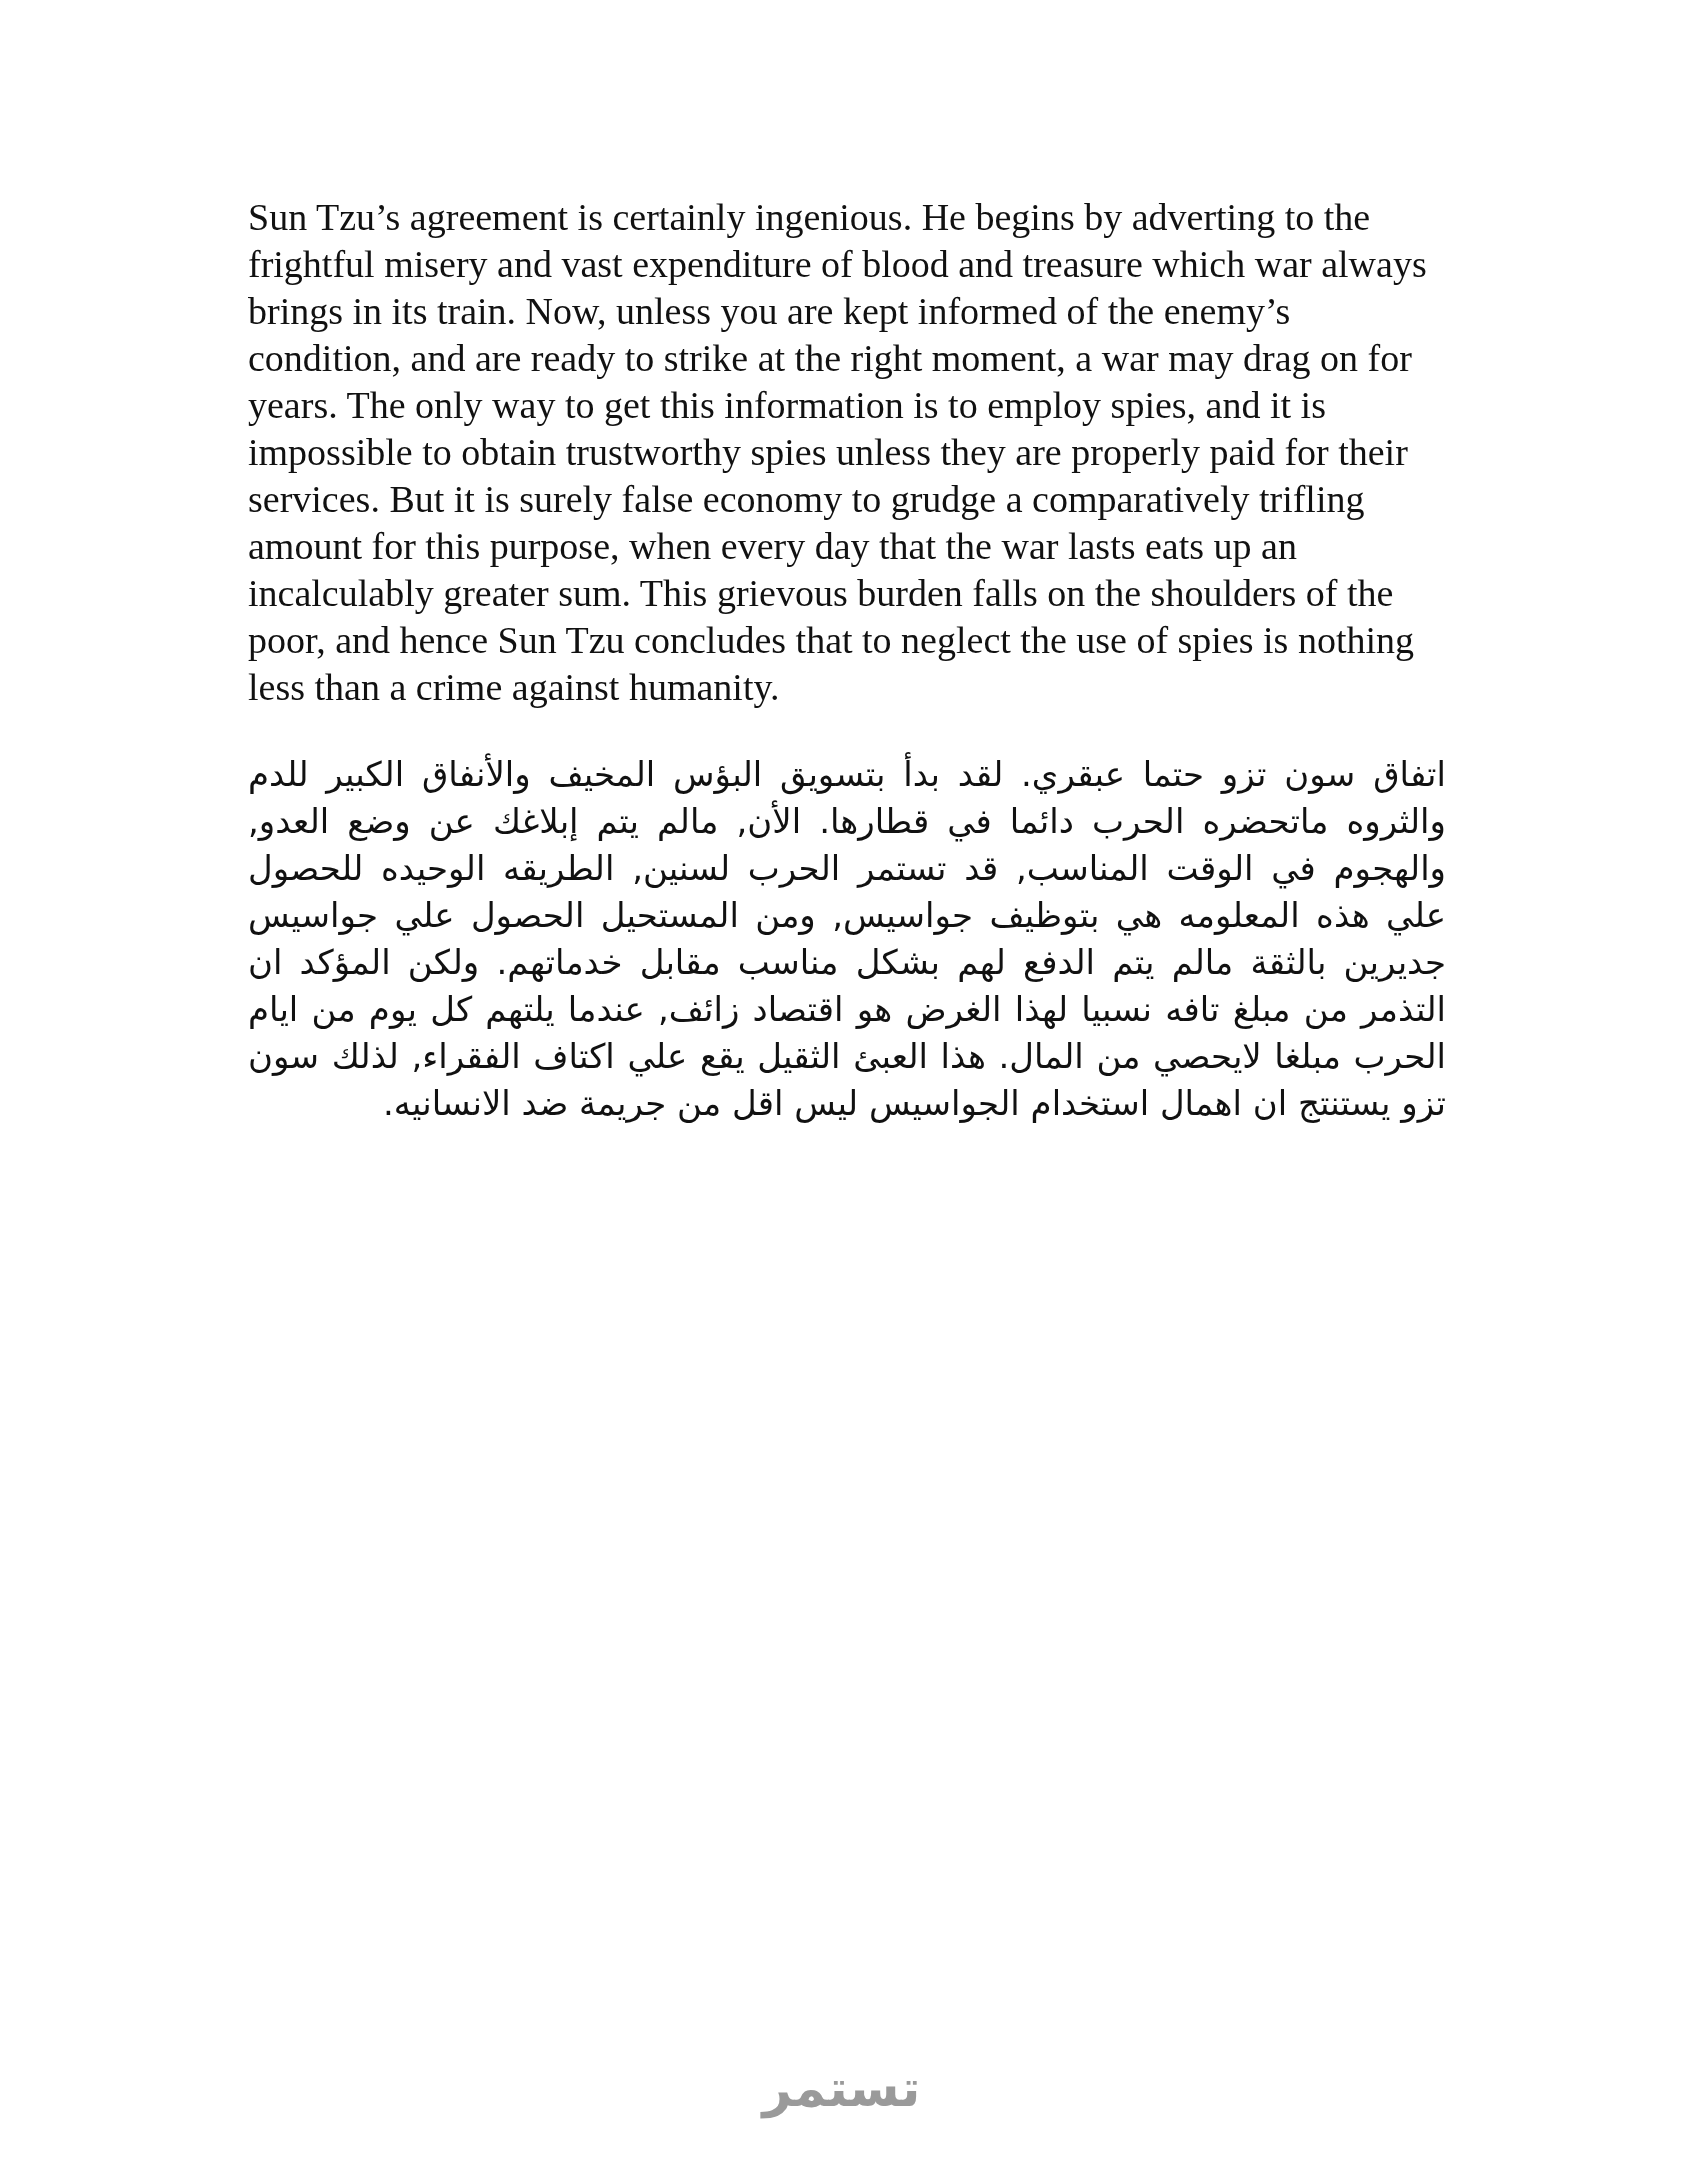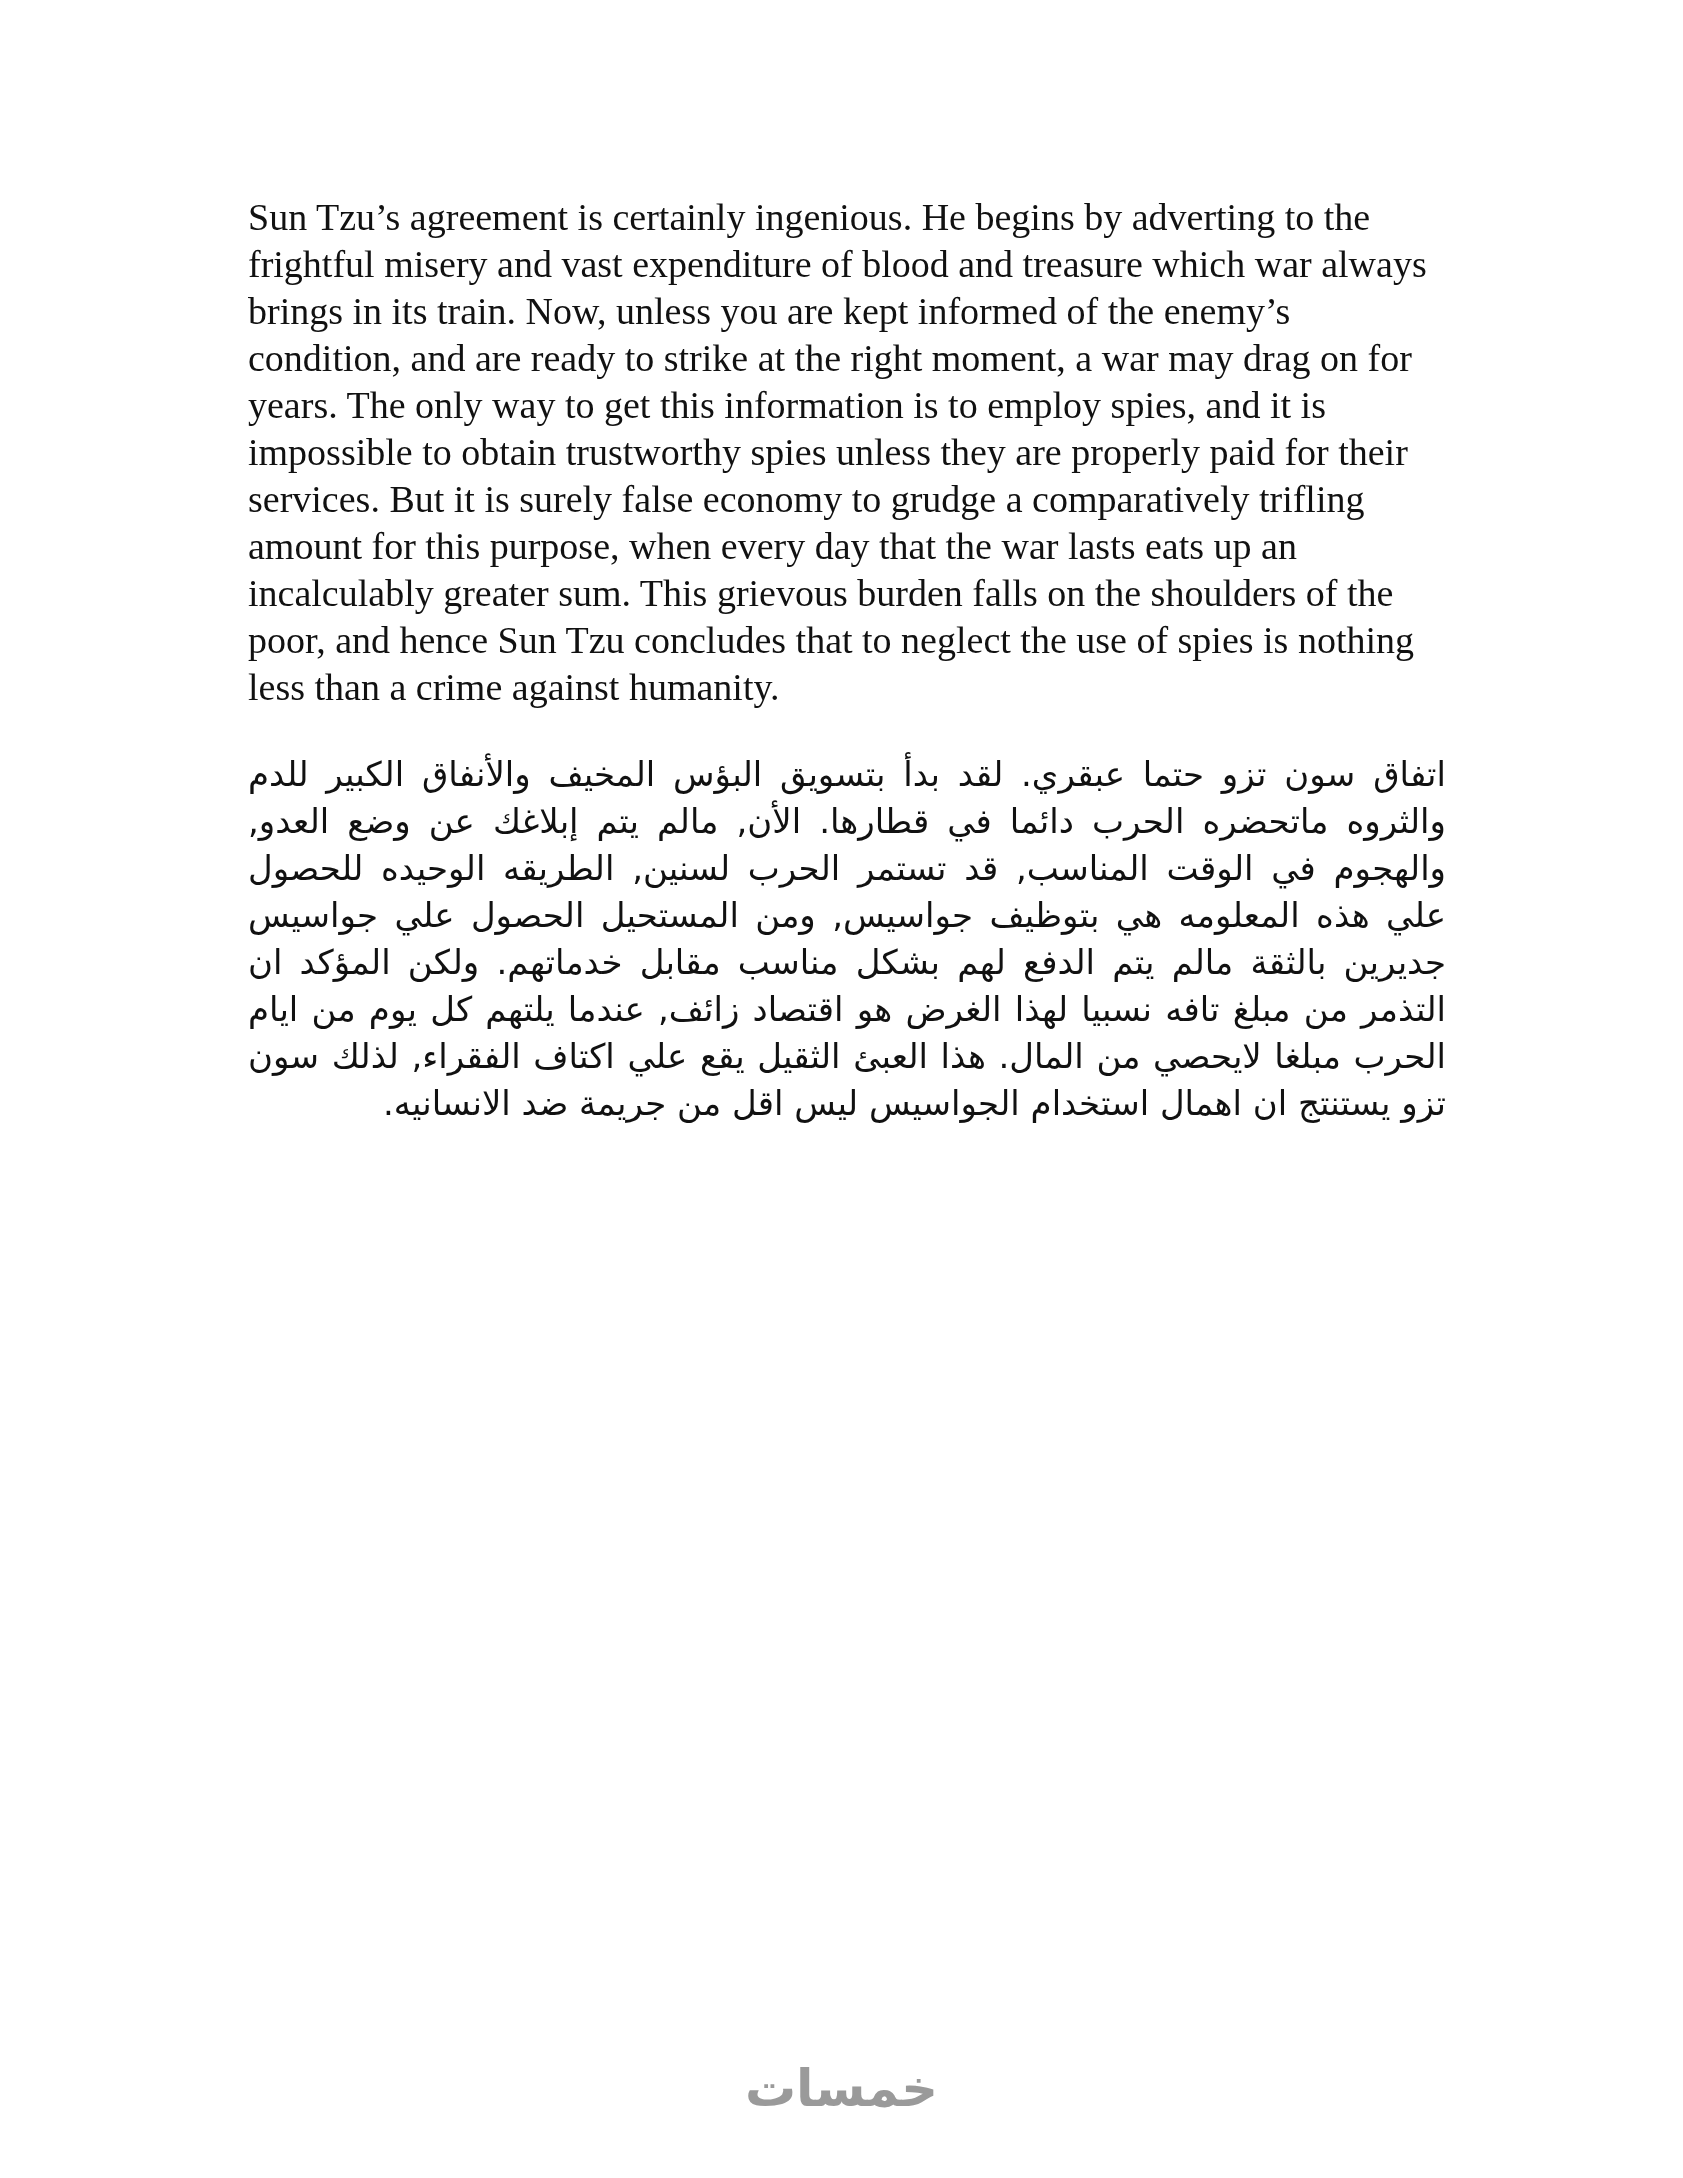--- a/index.html
+++ b/index.html
@@ -53,15 +53,15 @@
   }
 </style>
 </head>
 <body>
 
 <div class="page">
   <div class="content">
     <p class="para-en">Sun Tzu’s agreement is certainly ingenious. He begins by adverting to the frightful misery and vast expenditure of blood and treasure which war always brings in its train. Now, unless you are kept informed of the enemy’s condition, and are ready to strike at the right moment, a war may drag on for years. The only way to get this information is to employ spies, and it is impossible to obtain trustworthy spies unless they are properly paid for their services. But it is surely false economy to grudge a comparatively trifling amount for this purpose, when every day that the war lasts eats up an incalculably greater sum. This grievous burden falls on the shoulders of the poor, and hence Sun Tzu concludes that to neglect the use of spies is nothing less than a crime against humanity.</p>
     <p class="para-ar">اتفاق سون تزو حتما عبقري. لقد بدأ بتسويق البؤس المخيف والأنفاق الكبير للدم والثروه ماتحضره الحرب دائما في قطارها. الأن, مالم يتم إبلاغك عن وضع العدو, والهجوم في الوقت المناسب, قد تستمر الحرب لسنين, الطريقه الوحيده للحصول علي هذه المعلومه هي بتوظيف جواسيس, ومن المستحيل الحصول علي جواسيس جديرين بالثقة مالم يتم الدفع لهم بشكل مناسب مقابل خدماتهم. ولكن المؤكد ان التذمر من مبلغ تافه نسبيا لهذا الغرض هو اقتصاد زائف, عندما يلتهم كل يوم من ايام الحرب مبلغا لايحصي من المال. هذا العبئ الثقيل يقع علي اكتاف الفقراء, لذلك سون تزو يستنتج ان اهمال استخدام الجواسيس ليس اقل من جريمة ضد الانسانيه.</p>
   </div>
-  <div class="watermark">خمسات</div>
+  <div class="watermark">تستمر</div>
 </div>
 
 
 </body></html>

